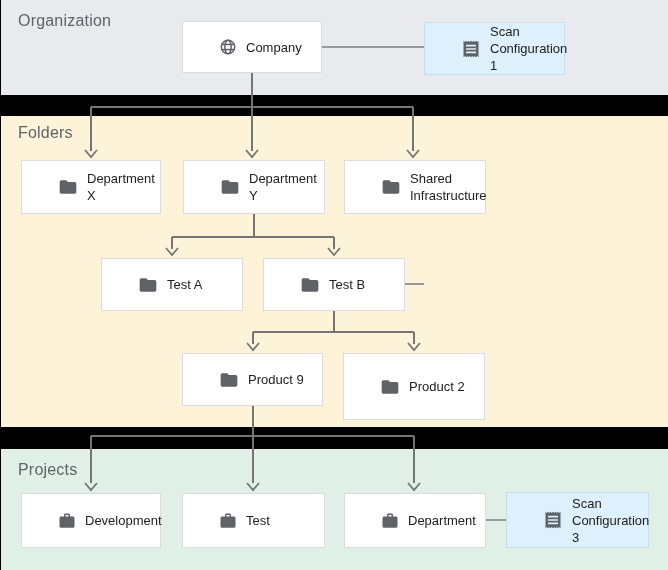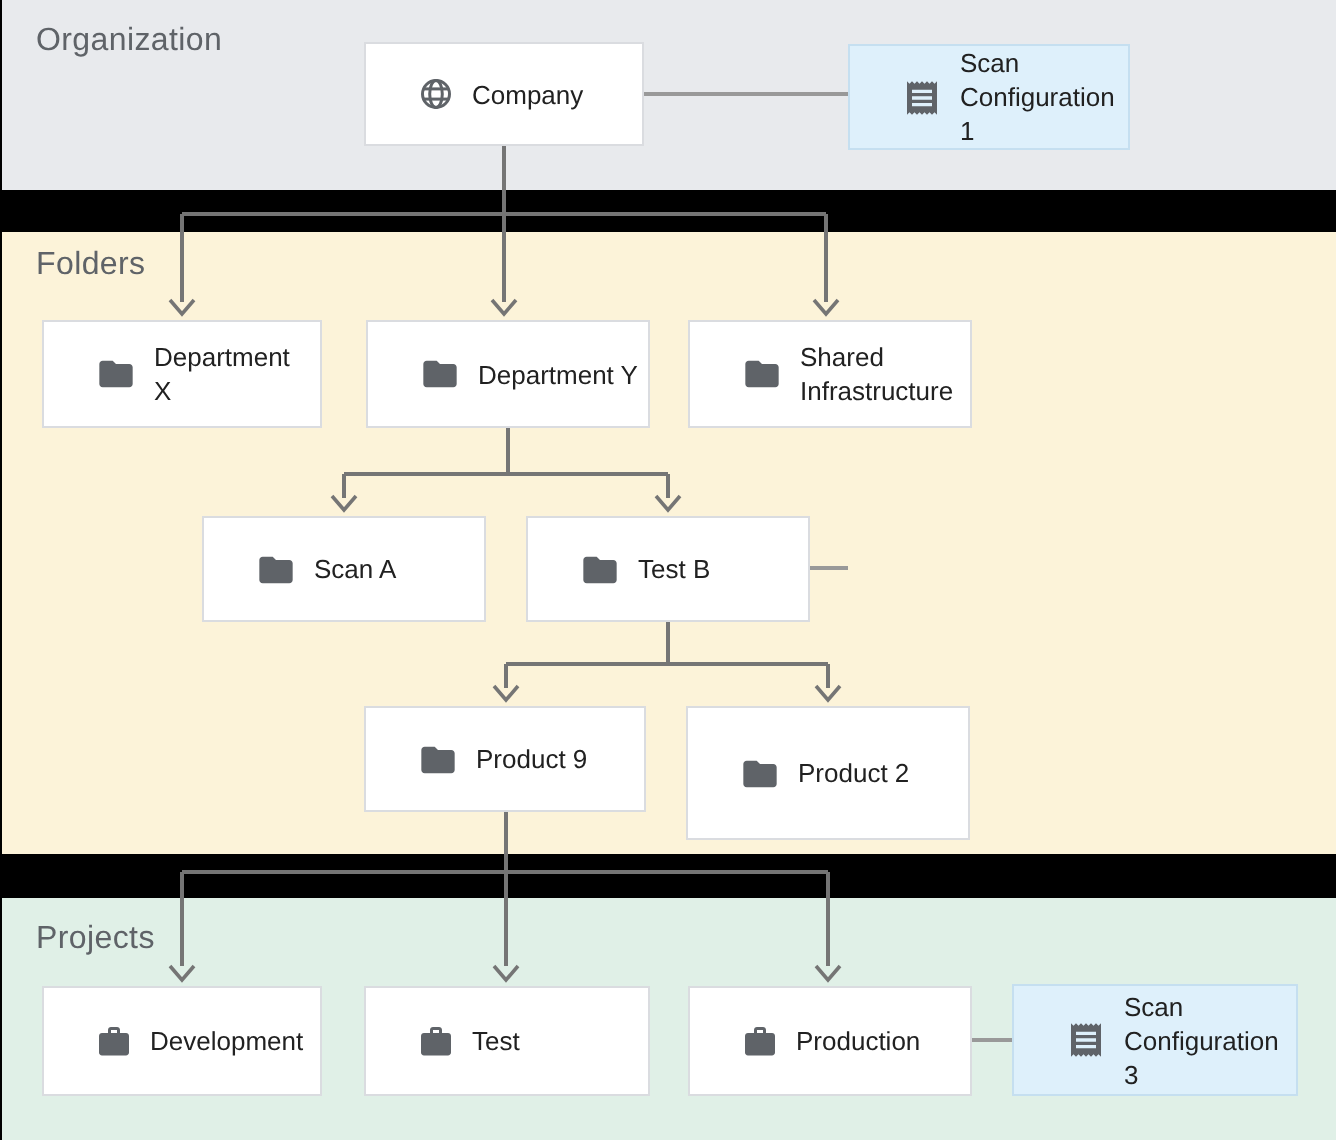--- a/index.html
+++ b/index.html
@@ -22,21 +22,21 @@
   .section-label{
     position:absolute;font-size:16px;color:var(--label-color);letter-spacing:.2px;
   }
   .connectors{position:absolute;left:0;top:0;pointer-events:none;}
   .connectors .tree{stroke:var(--connector-color);stroke-width:2;fill:none;}
   .connectors .scan-link{stroke:var(--scan-connector-color);stroke-width:2;fill:none;}
   .connectors .arrow{stroke:var(--connector-color);stroke-width:1.8;fill:none;}
   .node{
     position:absolute;box-sizing:border-box;
     background:var(--node-bg);border:1px solid var(--node-border);
-    display:flex;align-items:center;gap:9px;padding:0 4px 0 26px;
+    display:flex;align-items:center;gap:9px;padding:0 4px 0 36px;
     font-size:13px;color:var(--text-color);
   }
   .node .nlabel{line-height:17px;}
   .scan-node{background:var(--scan-bg);border-color:var(--scan-border);}
   .icon{display:inline-flex;flex:0 0 auto;color:var(--icon-color);}
 </style>
 </head>
 <body>
 
 <div class="canvas">
@@ -122,21 +122,21 @@
     </span>
     <span class="nlabel">Shared Infrastructure</span>
   </div>
 
   <div class="node" style="left:101px;top:258px;width:142px;height:53px">
     <span class="icon">
       <svg width="20" height="20" viewBox="0 0 24 24" fill="currentColor">
         <path d="M10 4H4c-1.1 0-2 .9-2 2v12c0 1.1.9 2 2 2h16c1.1 0 2-.9 2-2V8c0-1.1-.9-2-2-2h-8l-2-2z"></path>
       </svg>
     </span>
-    <span class="nlabel">Scan A</span>
+    <span class="nlabel">Test A</span>
   </div>
 
   <div class="node" style="left:263px;top:258px;width:142px;height:53px">
     <span class="icon">
       <svg width="20" height="20" viewBox="0 0 24 24" fill="currentColor">
         <path d="M10 4H4c-1.1 0-2 .9-2 2v12c0 1.1.9 2 2 2h16c1.1 0 2-.9 2-2V8c0-1.1-.9-2-2-2h-8l-2-2z"></path>
       </svg>
     </span>
     <span class="nlabel">Test B</span>
   </div>
@@ -177,21 +177,21 @@
     </span>
     <span class="nlabel">Test</span>
   </div>
 
   <div class="node" style="left:344px;top:493px;width:142px;height:55px">
     <span class="icon">
       <svg width="18" height="18" viewBox="0 0 24 24" fill="currentColor">
         <path d="M20 6h-4V4c0-1.11-.89-2-2-2h-4c-1.11 0-2 .89-2 2v2H4c-1.11 0-1.99.89-1.99 2L2 19c0 1.11.89 2 2 2h16c1.11 0 2-.89 2-2V8c0-1.11-.89-2-2-2zm-6 0h-4V4h4v2z"></path>
       </svg>
     </span>
-    <span class="nlabel">Production</span>
+    <span class="nlabel">Department</span>
   </div>
 
   <div class="node scan-node" style="left:506px;top:492px;width:143px;height:56px">
     <span class="icon">
       <svg width="20" height="20" viewBox="0 0 24 24" fill="currentColor">
         <path d="M18 17H6v-2h12v2zm0-4H6v-2h12v2zm0-4H6V7h12v2zM3 22l1.5-1.5L6 22l1.5-1.5L9 22l1.5-1.5L12 22l1.5-1.5L15 22l1.5-1.5L18 22l1.5-1.5L21 22V2l-1.5 1.5L18 2l-1.5 1.5L15 2l-1.5 1.5L12 2l-1.5 1.5L9 2 7.5 3.5 6 2 4.5 3.5 3 2v20z"></path>
       </svg>
     </span>
     <span class="nlabel">Scan Configuration 3</span>
   </div>

